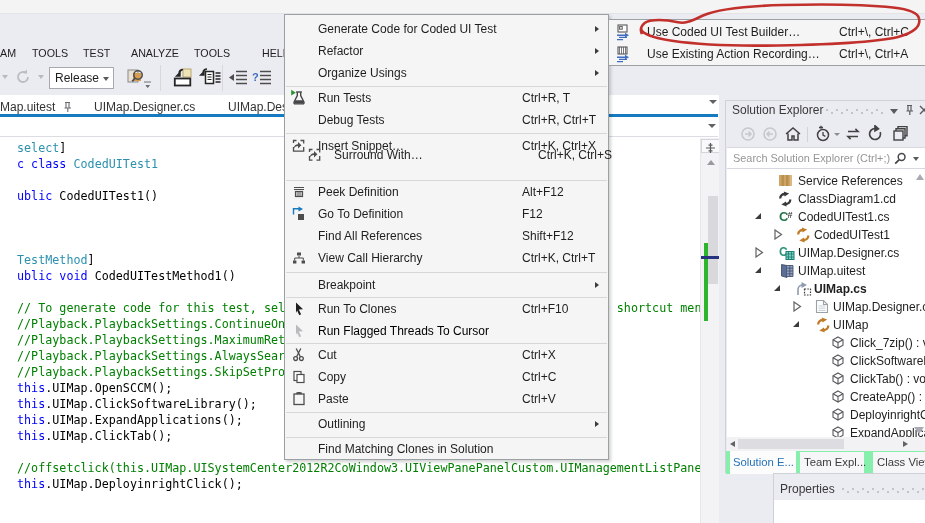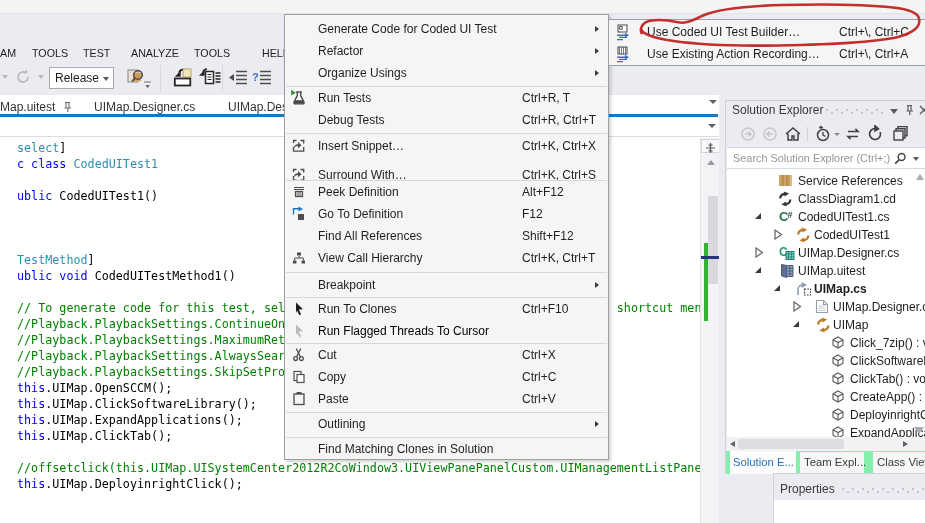--- a/index.html
+++ b/index.html
@@ -419,21 +419,21 @@
     </div>
   <div class="msep" style="top:118px;"></div>
   <div class="mi" style="top:119.5px;">
       <span class="lbl">Insert Snippet…</span>
       <span class="sc">Ctrl+K, Ctrl+X</span>
       <svg class="abs" style="left:5px;top:3px;" width="16" height="16">
         <path d="M2.5 5v-2.5h3 M9.5 2.5h3.2v3 M12.7 9v4.2H2.5V9" stroke="#4d4d4d" stroke-width="1.3" fill="none"></path>
         <path d="M7 4l3.4 3.2L7 10.4V8C5 8 3.6 9 2.8 10.5 3 7.5 4.8 6.2 7 6.2z" fill="#4d4d4d"></path>
       </svg>
     </div>
-  <div class="mi" style="top:149px;">
+  <div class="mi" style="top:129px;margin-left:16px;">
       <span class="lbl">Surround With…</span>
       <span class="sc">Ctrl+K, Ctrl+S</span>
       <svg class="abs" style="left:5px;top:3px;" width="16" height="16">
         <path d="M2.5 5v-2.5h3 M9.5 2.5h3.2v3 M12.7 9v4.2H9.5 M5.5 13.2H2.5V9" stroke="#4d4d4d" stroke-width="1.3" fill="none"></path>
         <path d="M7 4l3.4 3.2L7 10.4V8C5 8 3.6 9 2.8 10.5 3 7.5 4.8 6.2 7 6.2z" fill="#4d4d4d"></path>
       </svg>
     </div>
   <div class="msep" style="top:165px;"></div>
   <div class="mi" style="top:166px;">
       <span class="lbl">Peek Definition</span>

